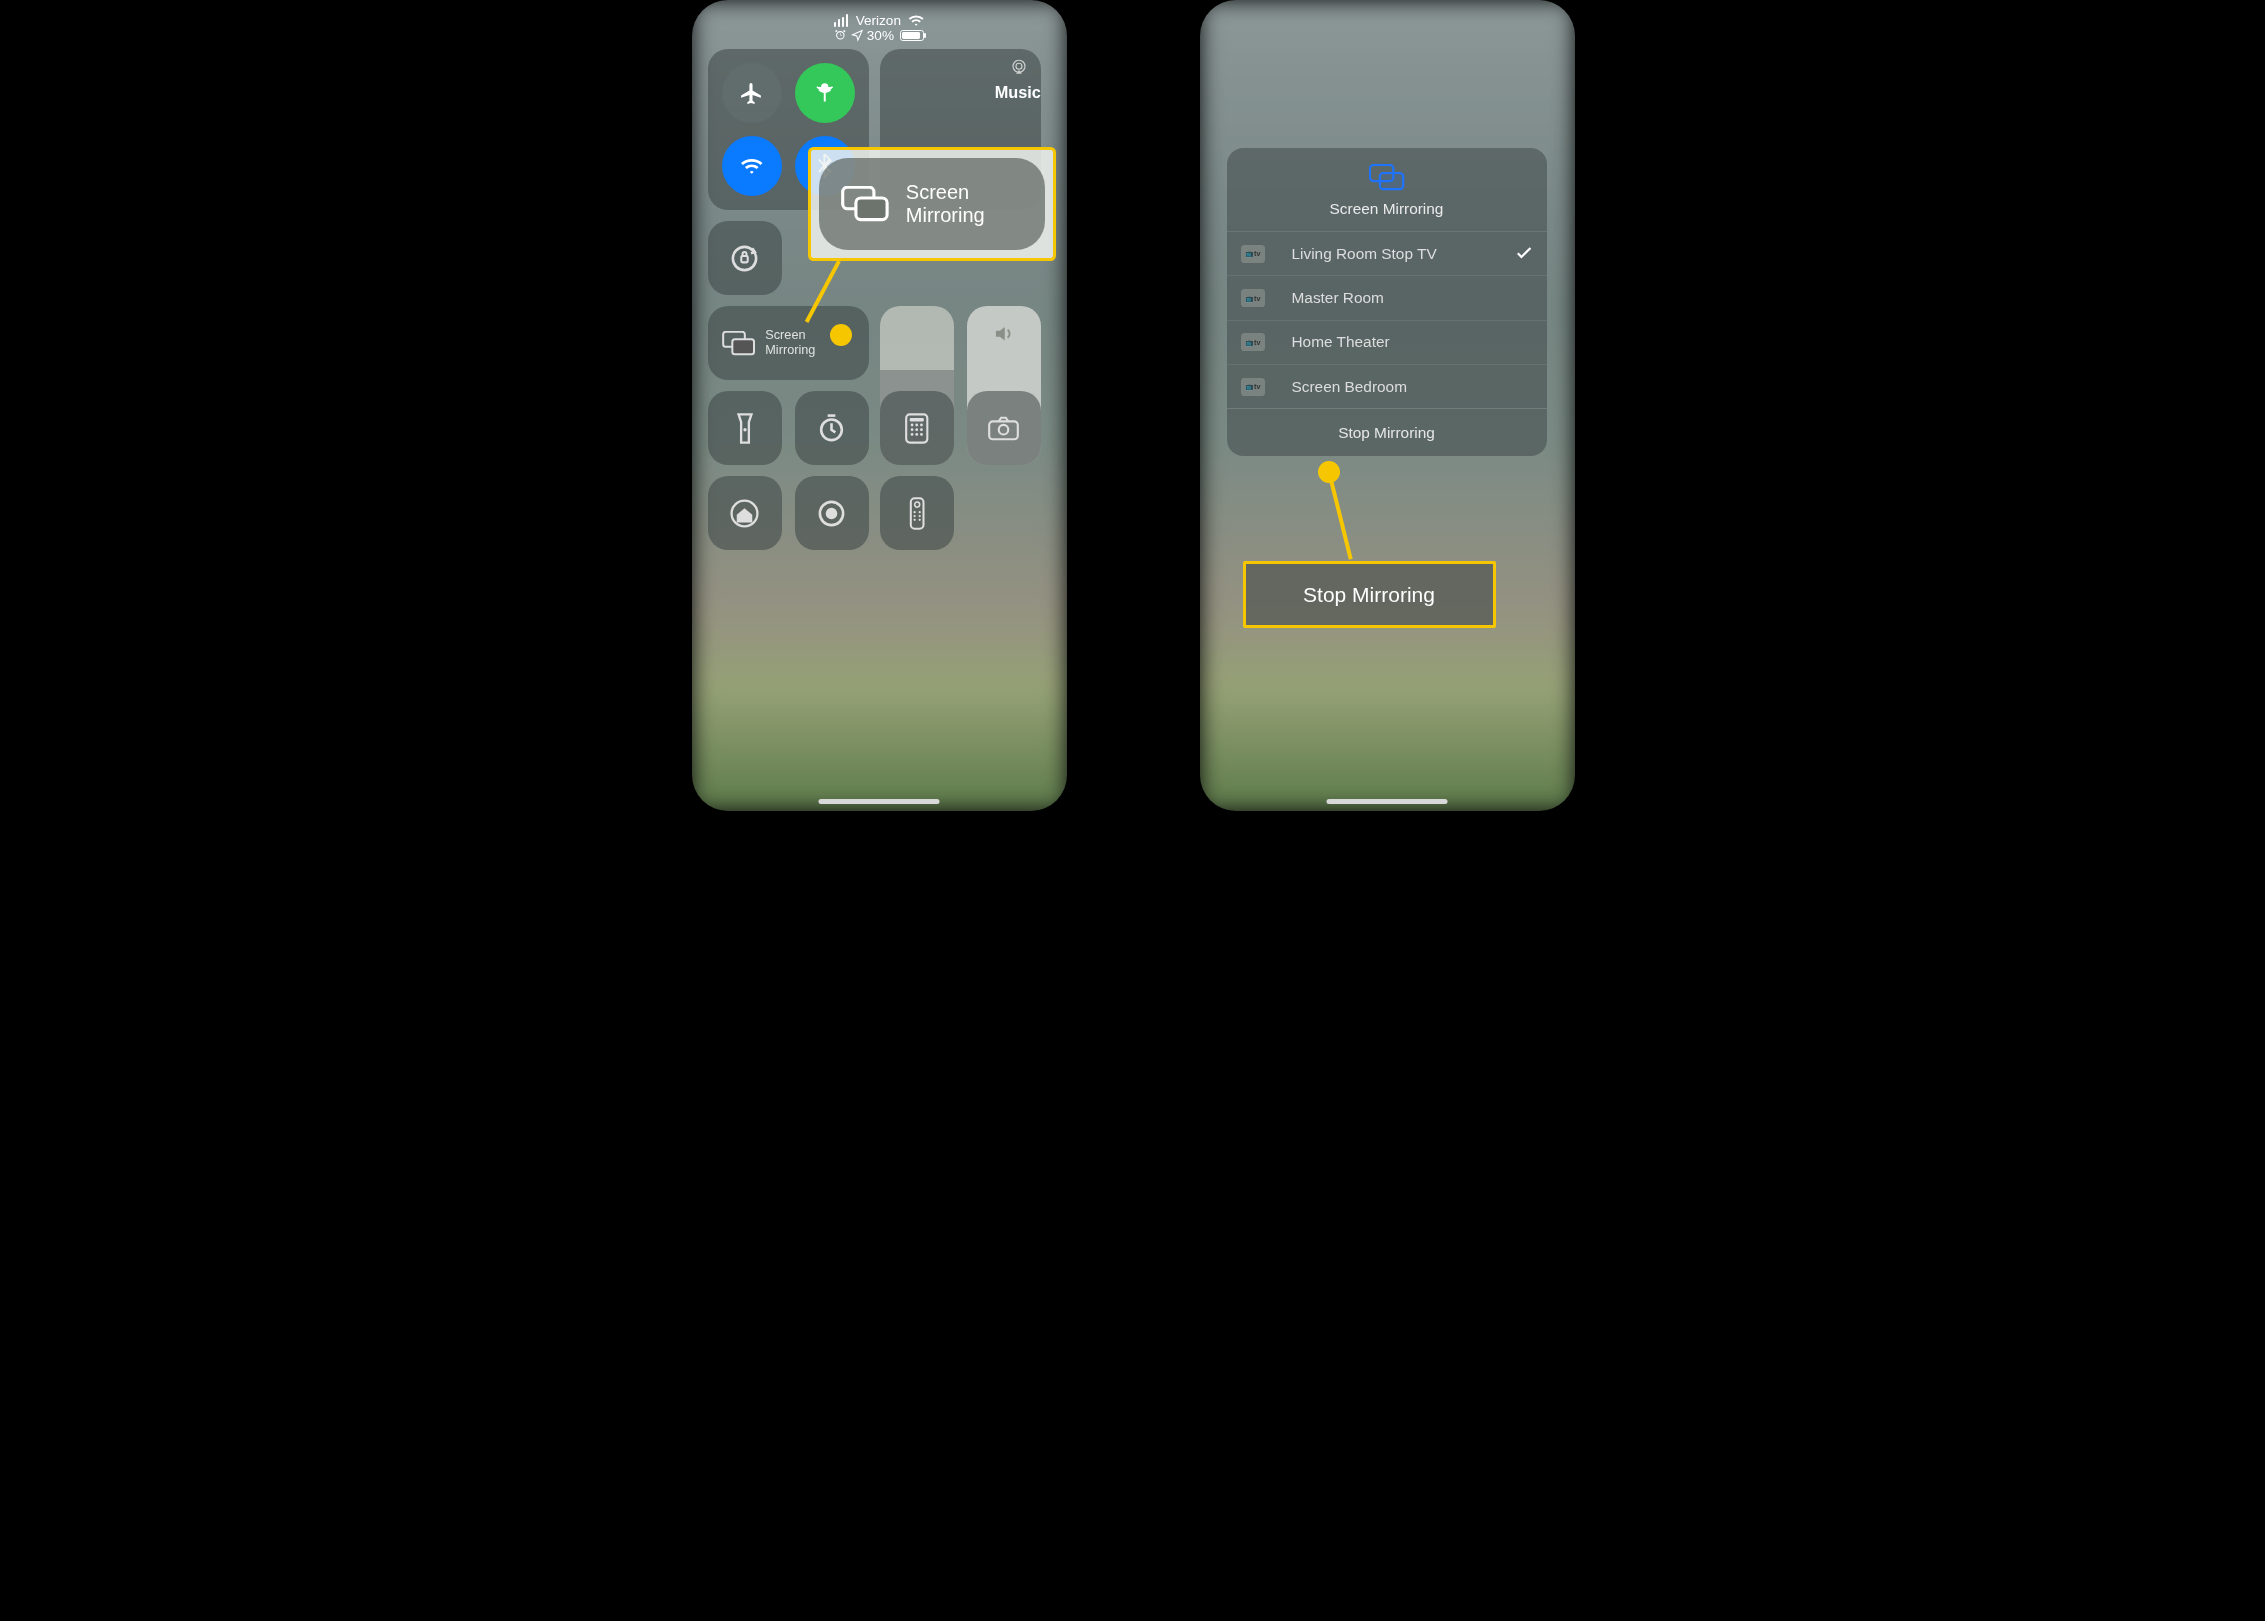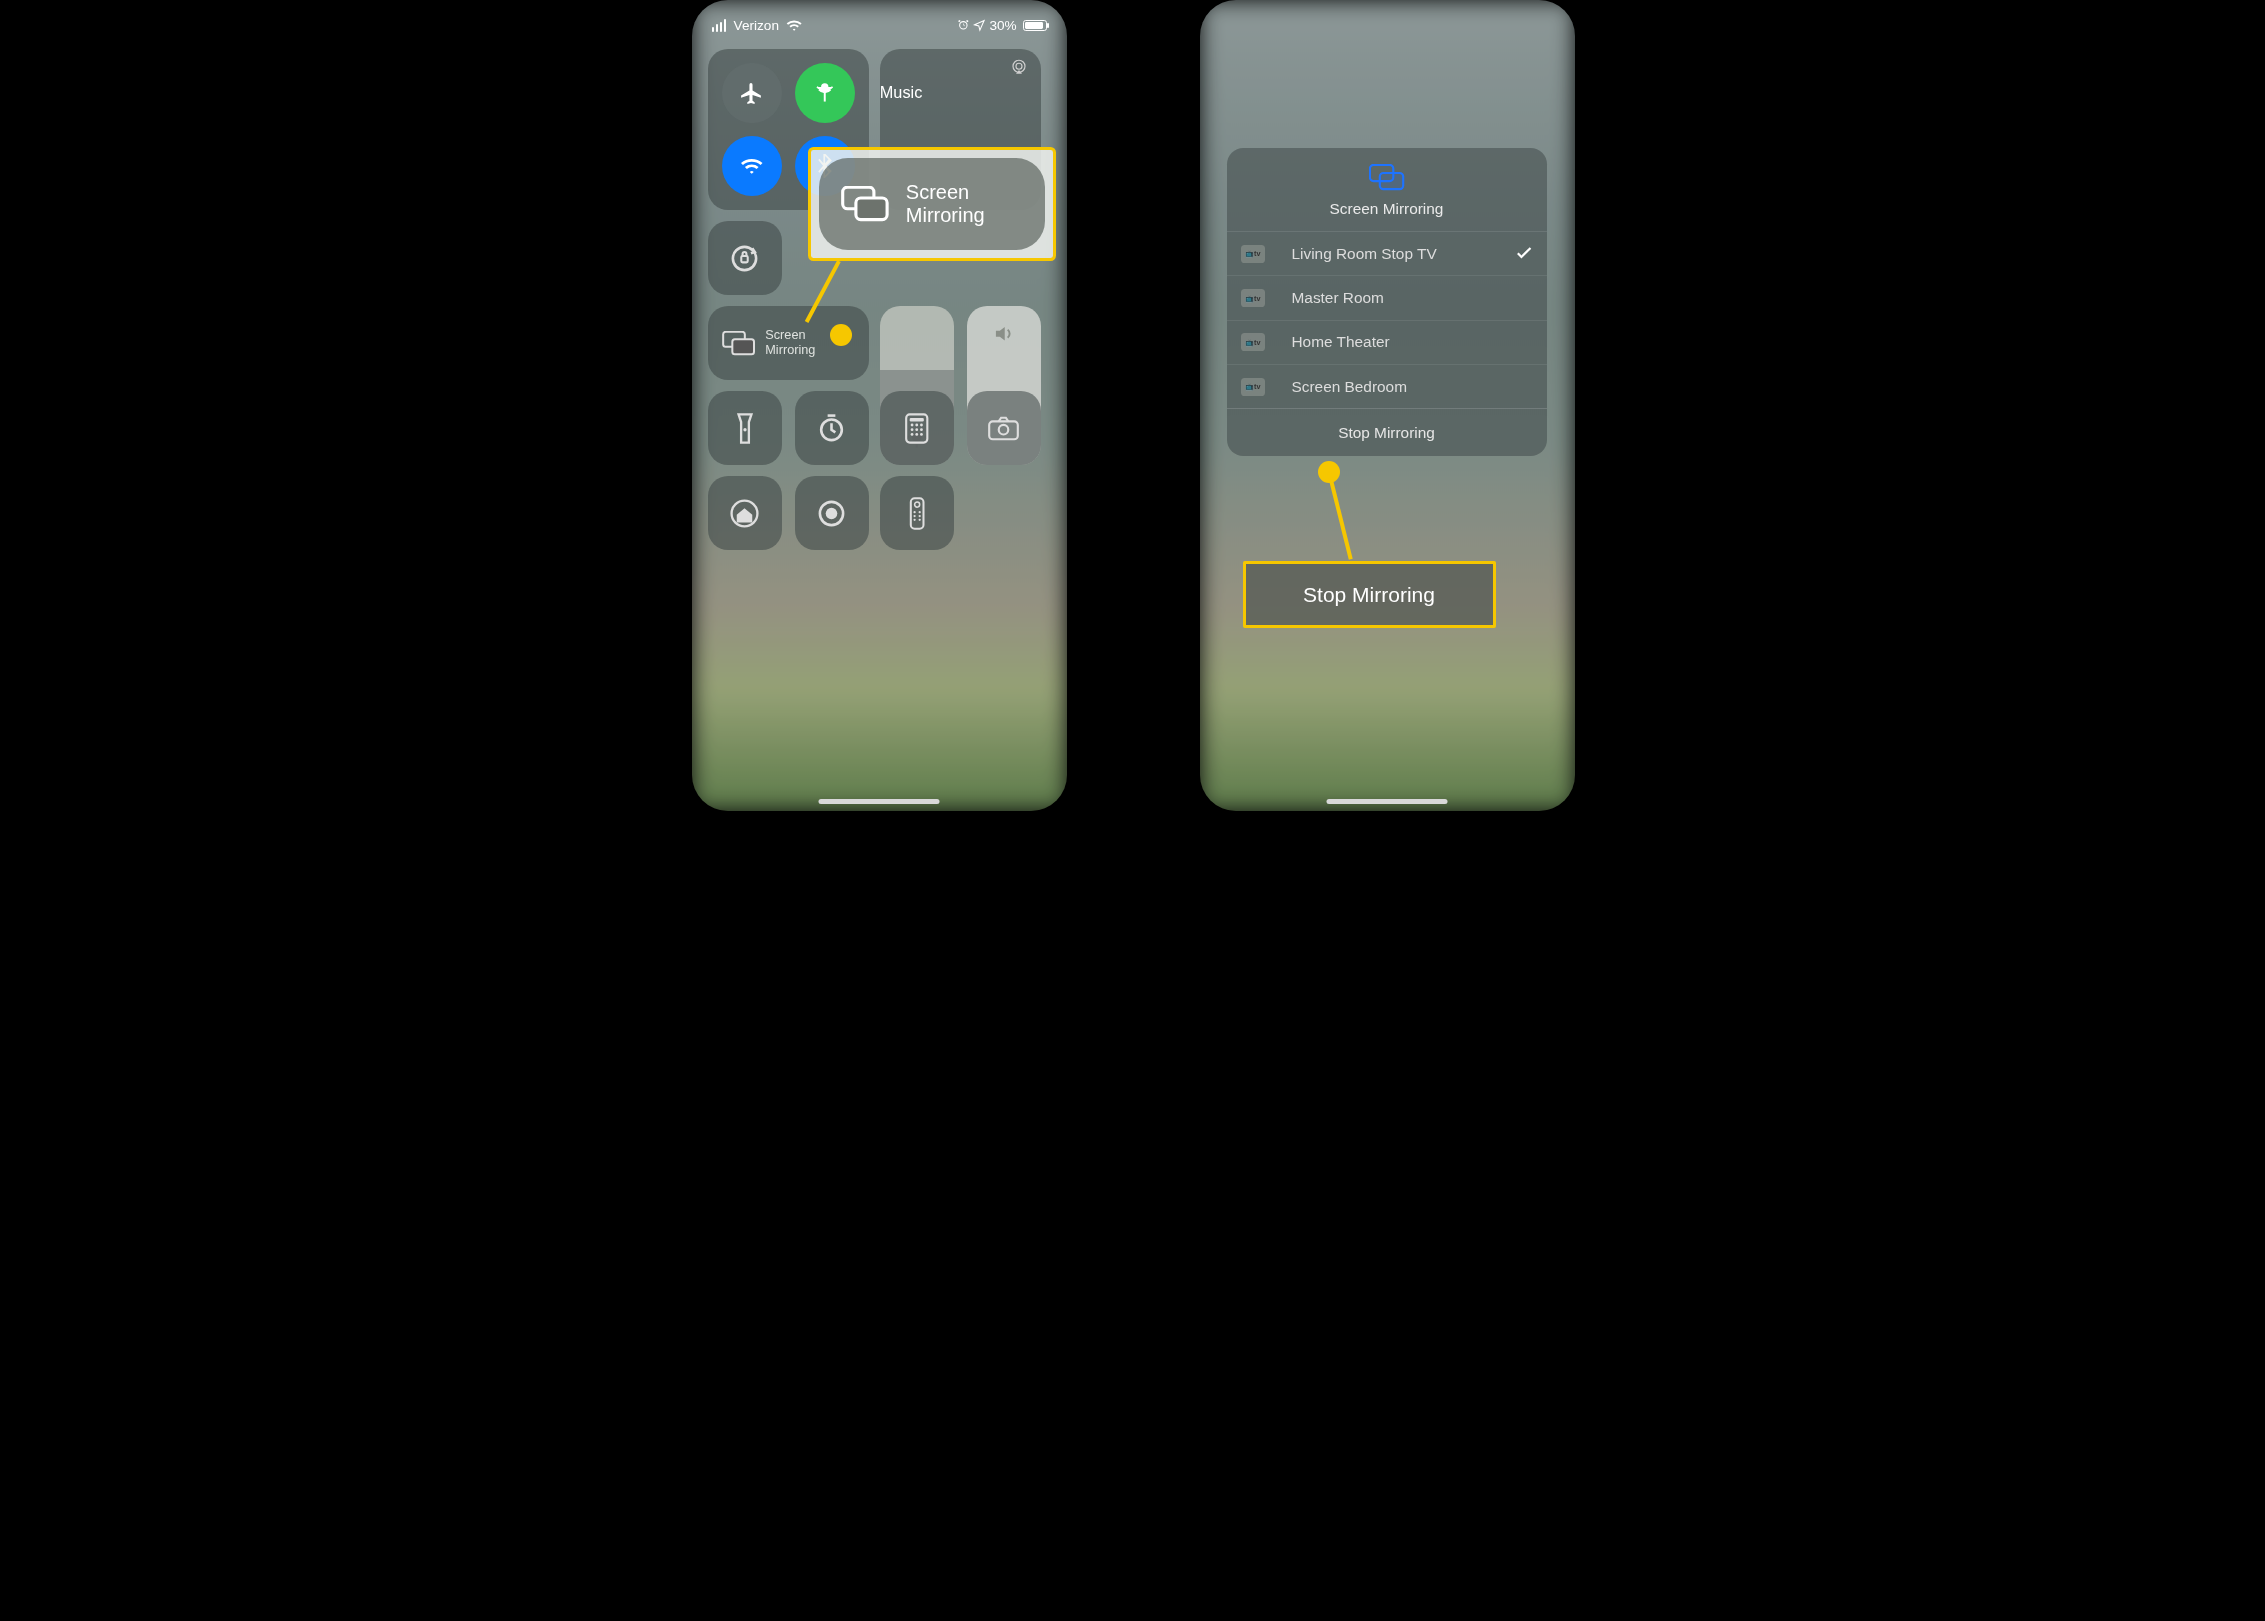--- a/index.html
+++ b/index.html
@@ -41,20 +41,21 @@
     position: absolute;
     top: 12.7px; left: 0; right: 0;
     height: 25px;
     display: flex;
     align-items: center;
     justify-content: space-between;
     padding: 0 20px;
     color: #fff;
     font-size: 13.6px;
     font-weight: 500;
+    flex-direction: column;
   }
   .status-left, .status-right { display: flex; align-items: center; gap: 3.6px; }
   .sig-bars { display: flex; align-items: flex-end; gap: 1.4px; margin-right: 3.6px; }
   .sig-bars i { width: 2.7px; background: #fff; border-radius: 0.9px; }
   .sig-bars i:nth-child(1){height:4.5px} .sig-bars i:nth-child(2){height:7.2px}
   .sig-bars i:nth-child(3){height:10px} .sig-bars i:nth-child(4){height:12.7px}
   .battery {
     width: 23.5px; height: 11px; border: 1.4px solid #fff; border-radius: 2.7px;
     position: relative; margin-left: 2.7px;
   }
@@ -75,22 +76,22 @@
   .conn-btn {
     width: 60px; height: 60px; border-radius: 50%;
     display:flex; align-items:center; justify-content:center;
     background: rgba(100,110,110,0.65);
   }
   .conn-btn.green { background: #34c759; }
   .conn-btn.blue  { background: #0a7aff; }
   
   .tile.music { left:172px; top:0; width:161px; height:161px; }
   .music-label {
-    position:absolute; top:34px; left:0; right:0; text-align:left;
-    color:#fff; font-size:16.3px; font-weight:400;
+    position:absolute; top:34px; left:0; right:0; text-align:right;
+    color:#fff; font-size:16.3px; font-weight:700;
   }
   .airplay-indicator { position:absolute; top:9px; right:12.7px; color:#d0d0d0; }
   
   .tile.sq { width:74px; height:74px; display:flex; align-items:center; justify-content:center; }
   .tile.lock     { left:0;   top:172px; }
   .tile.mirror   { left:0;   top:257px; width:161px; height:74px; display:flex; align-items:center; justify-content:flex-start; padding-left:14.5px; gap:9px; }
   .tile.bright   { left:172px; top:257px; width:74px; height:159px; background:rgba(210,212,205,0.65); }
   .tile.volume   { left:259px; top:257px; width:74px; height:159px; background:rgba(230,230,225,0.70); }
   .vslider .fill { position:absolute; left:0; right:0; bottom:0; background:rgba(90,100,100,0.45); }
   .vslider .icon { position:absolute; left:0; right:0; display:flex; justify-content:center; }

